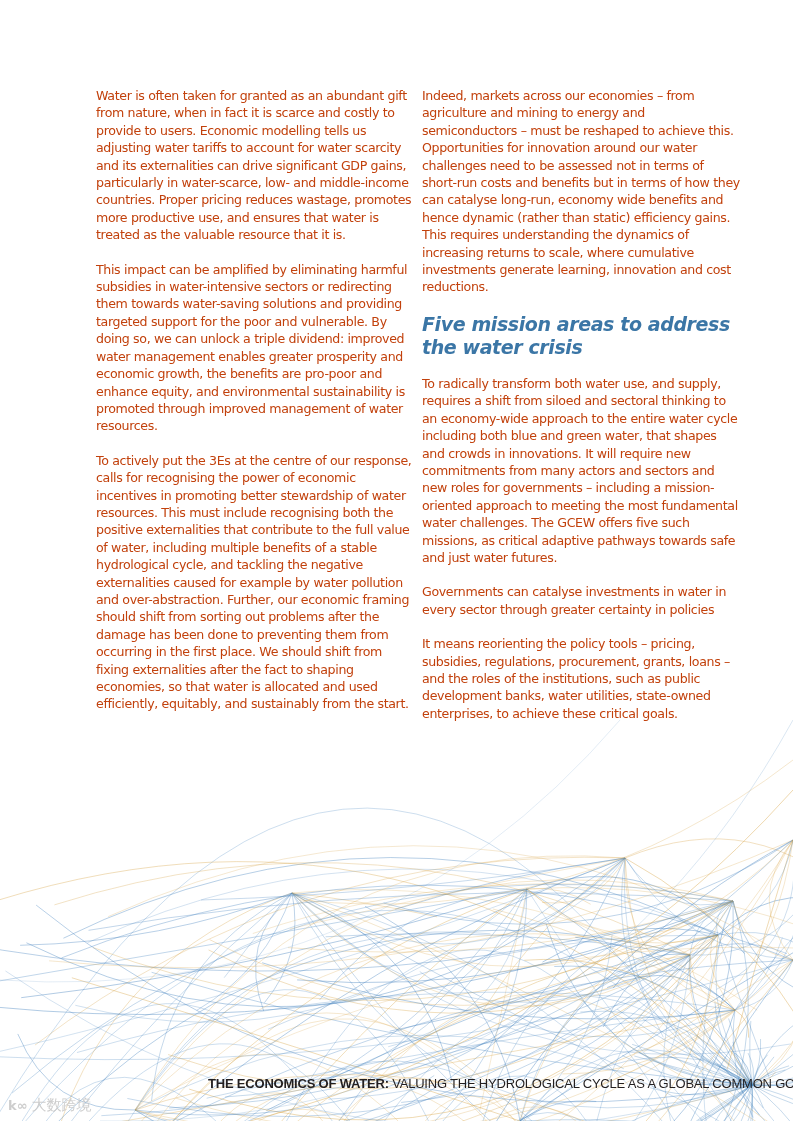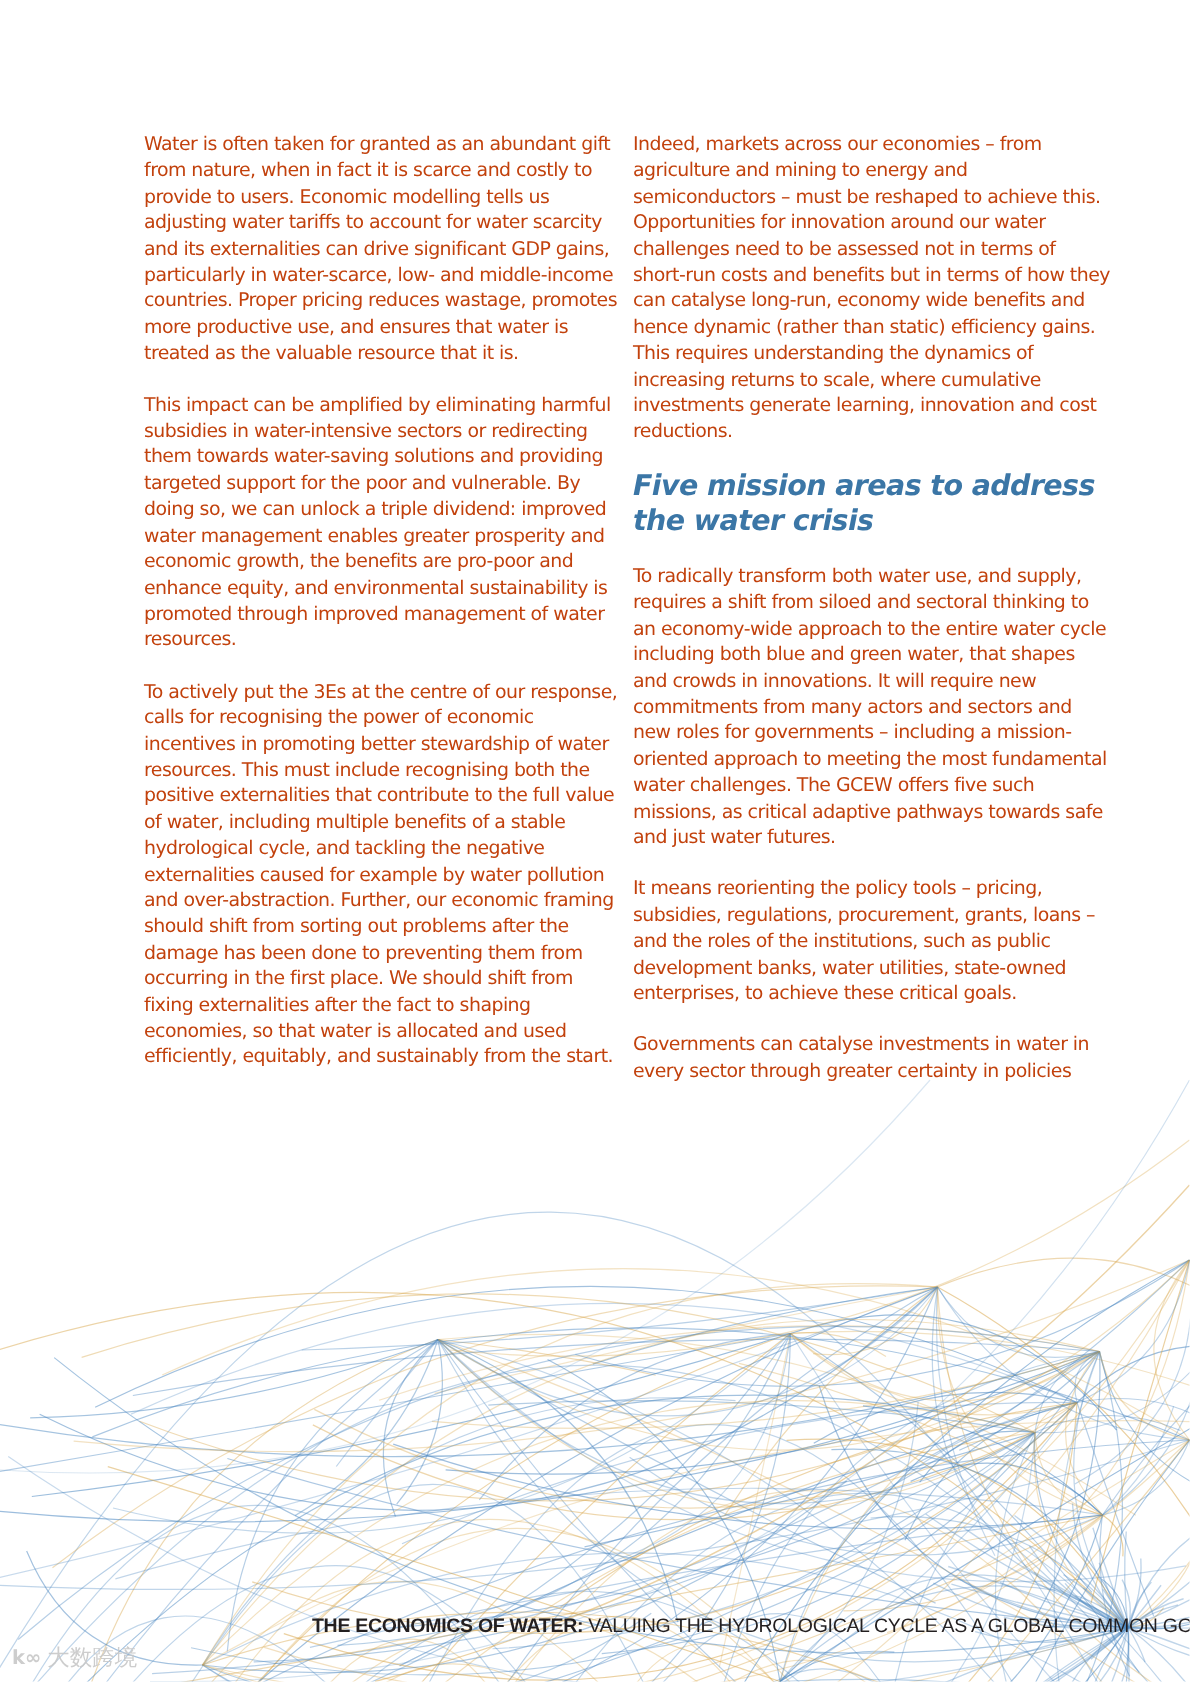--- a/index.html
+++ b/index.html
@@ -313,22 +313,22 @@
 <div class="col col-left">
   <p class="body">Water is often taken for granted as an abundant gift from nature, when in fact it is scarce and costly to provide to users. Economic modelling tells us adjusting water tariffs to account for water scarcity and its externalities can drive significant GDP gains, particularly in water-scarce, low- and middle-income countries. Proper pricing reduces wastage, promotes more productive use, and ensures that water is treated as the valuable resource that it is.</p>
   <p class="body">This impact can be amplified by eliminating harmful subsidies in water-intensive sectors or redirecting them towards water-saving solutions and providing targeted support for the poor and vulnerable. By doing so, we can unlock a triple dividend: improved water management enables greater prosperity and economic growth, the benefits are pro-poor and enhance equity, and environmental sustainability is promoted through improved management of water resources.</p>
   <p class="body">To actively put the 3Es at the centre of our response, calls for recognising the power of economic incentives in promoting better stewardship of water resources. This must include recognising both the positive externalities that contribute to the full value of water, including multiple benefits of a stable hydrological cycle, and tackling the negative externalities caused for example by water pollution and over-abstraction. Further, our economic framing should shift from sorting out problems after the damage has been done to preventing them from occurring in the first place. We should shift from fixing externalities after the fact to shaping economies, so that water is allocated and used efficiently, equitably, and sustainably from the start.</p>
 </div>
 
 <div class="col col-right">
   <p class="body">Indeed, markets across our economies – from agriculture and mining to energy and semiconductors – must be reshaped to achieve this. Opportunities for innovation around our water challenges need to be assessed not in terms of short-run costs and benefits but in terms of how they can catalyse long-run, economy wide benefits and hence dynamic (rather than static) efficiency gains. This requires understanding the dynamics of increasing returns to scale, where cumulative investments generate learning, innovation and cost reductions.</p>
   <h2 class="section">Five mission areas to address the water crisis</h2>
   <p class="body">To radically transform both water use, and supply, requires a shift from siloed and sectoral thinking to an economy-wide approach to the entire water cycle including both blue and green water, that shapes and crowds in innovations. It will require new commitments from many actors and sectors and new roles for governments – including a mission-oriented approach to meeting the most fundamental water challenges. The GCEW offers five such missions, as critical adaptive pathways towards safe and just water futures.</p>
+  <p class="body">Governments can catalyse investments in water in every sector through greater certainty in policies</p>
   <p class="body">It means reorienting the policy tools – pricing, subsidies, regulations, procurement, grants, loans – and the roles of the institutions, such as public development banks, water utilities, state-owned enterprises, to achieve these critical goals.</p>
-  <p class="body">Governments can catalyse investments in water in every sector through greater certainty in policies</p>
 </div>
 
 <div class="footer">
   <b>THE ECONOMICS OF WATER:</b><span> VALUING THE HYDROLOGICAL CYCLE AS A GLOBAL COMMON GOOD</span>
 </div>
 <div class="page-num">15</div>
 
 <div class="watermark">
   <span class="wm-logo">k∞</span>
   <span>大数跨境</span>

